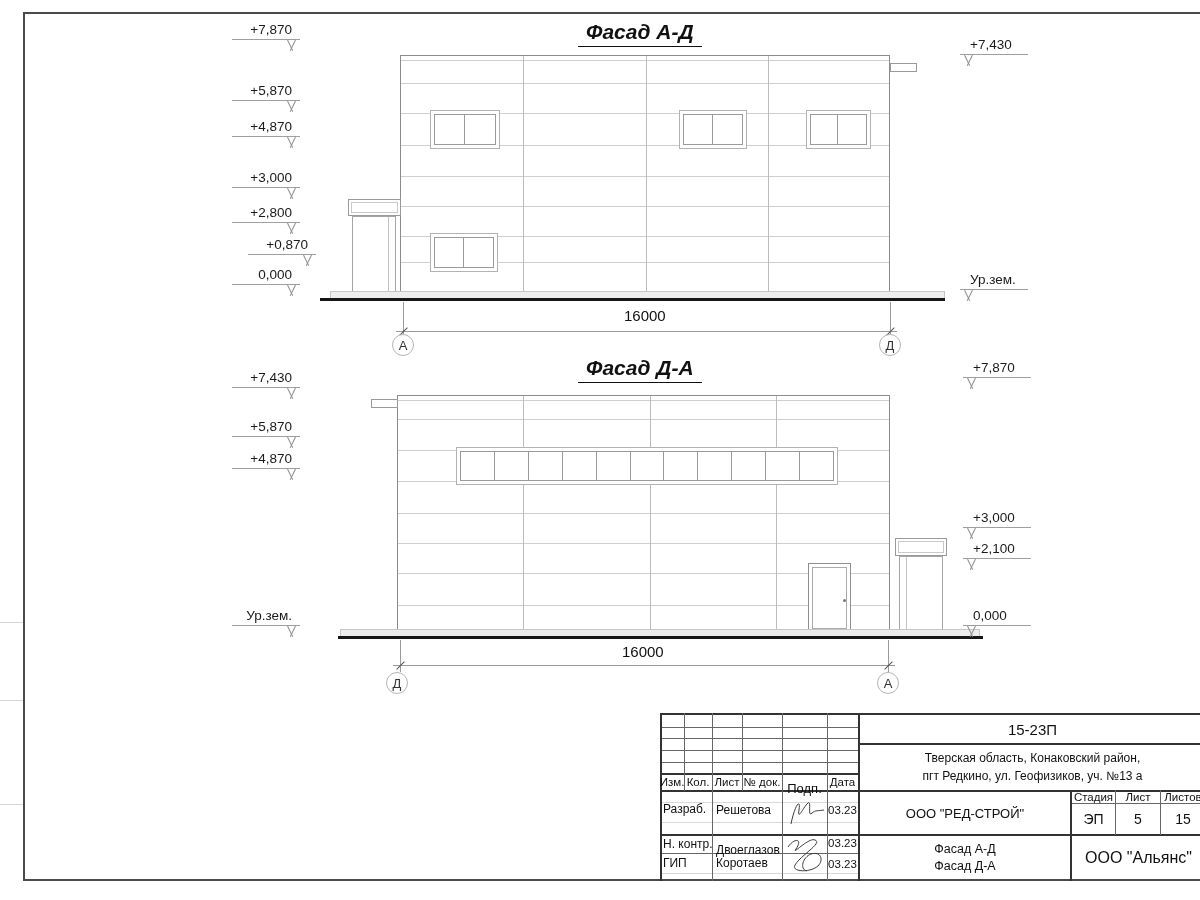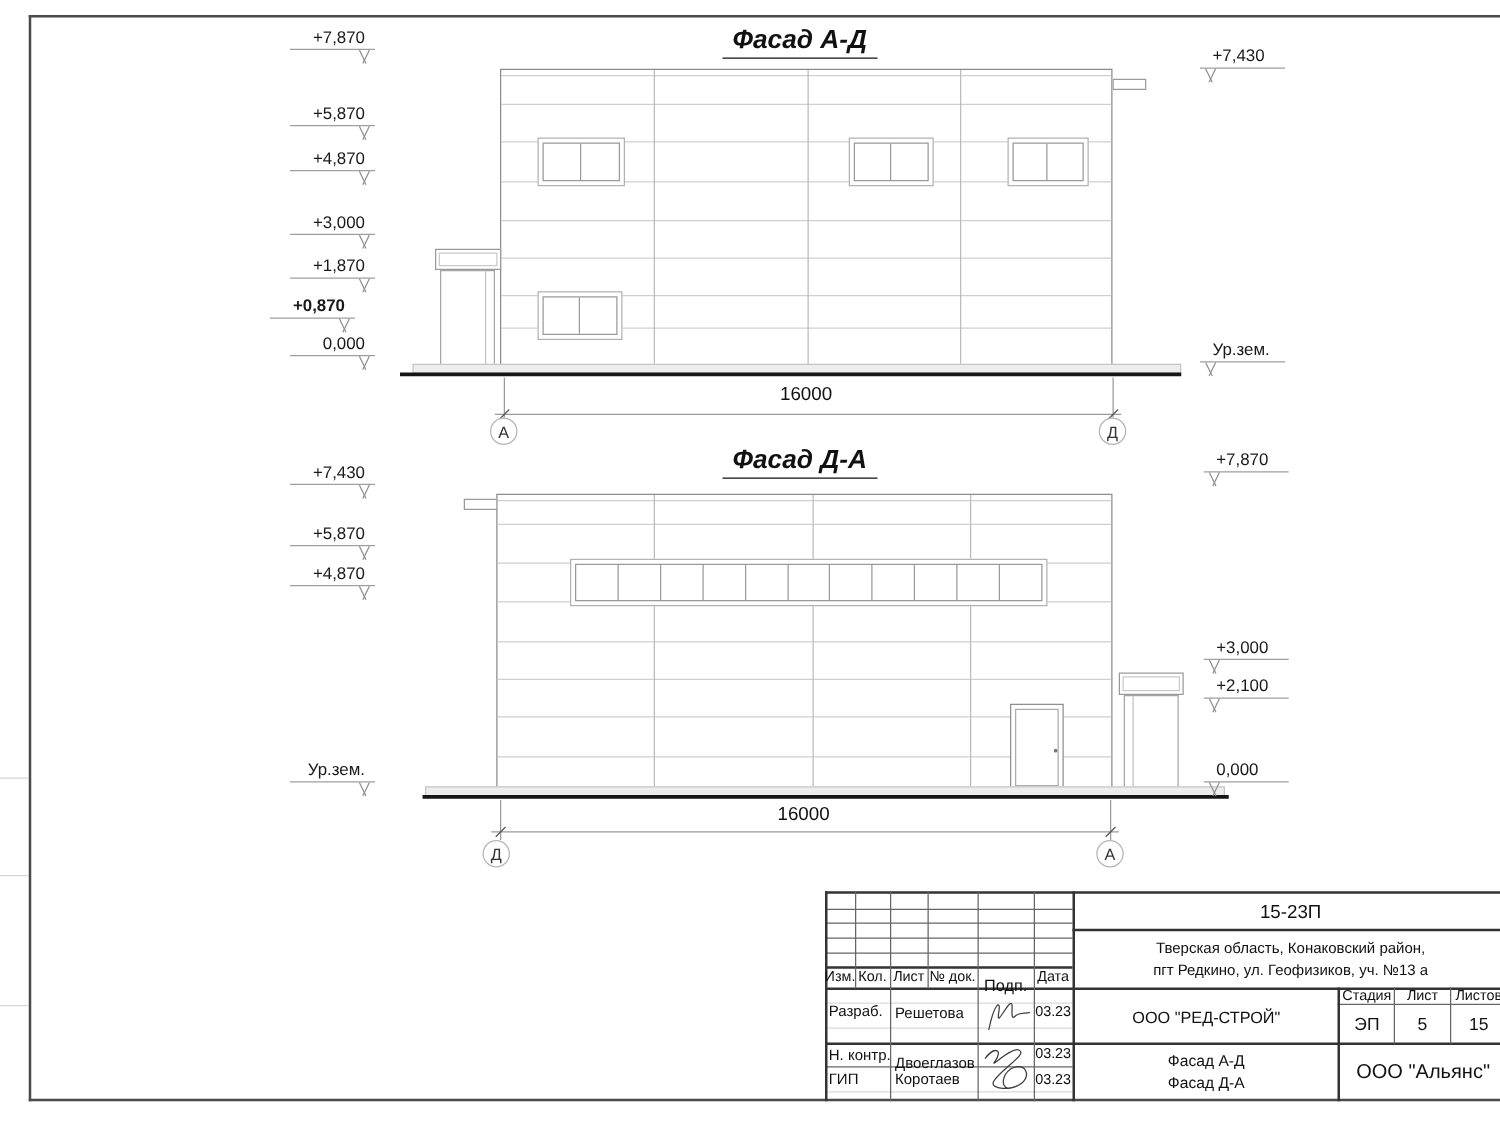--- a/index.html
+++ b/index.html
@@ -130,24 +130,24 @@
     </div>
   <div class="elev l" style="left:232px;top:120px;">
       <span class="lbl">+4,870</span>
       <span class="arr"></span>
     </div>
   <div class="elev l" style="left:232px;top:171px;">
       <span class="lbl">+3,000</span>
       <span class="arr"></span>
     </div>
   <div class="elev l" style="left:232px;top:206px;">
-      <span class="lbl">+1,870</span>
-      <span class="arr"></span>
-    </div>
-  <div class="elev l" style="left:216px;top:238px;font-weight:bold;">
+      <span class="lbl">+2,800</span>
+      <span class="arr"></span>
+    </div>
+  <div class="elev l" style="left:248px;top:238px;">
       <span class="lbl">+0,870</span>
       <span class="arr"></span>
     </div>
   <div class="elev l" style="left:232px;top:268px;">
       <span class="lbl">0,000</span>
       <span class="arr"></span>
     </div>
 
   <div class="elev r" style="left:960px;top:38px;">
       <span class="lbl">+7,430</span>

